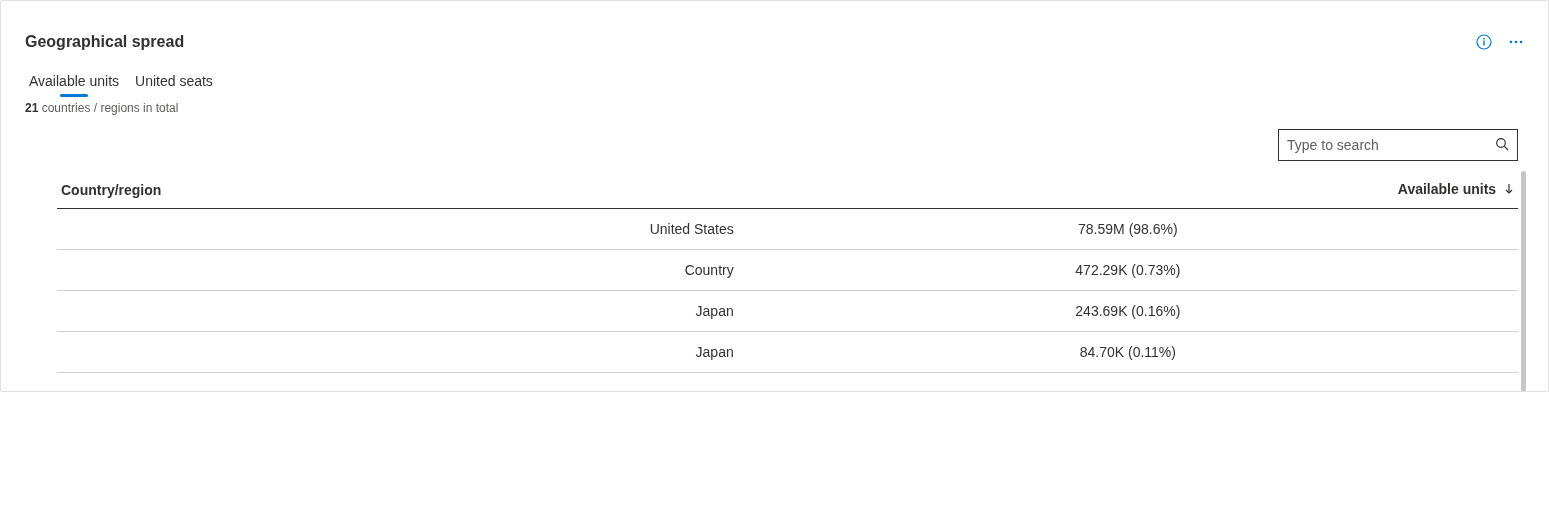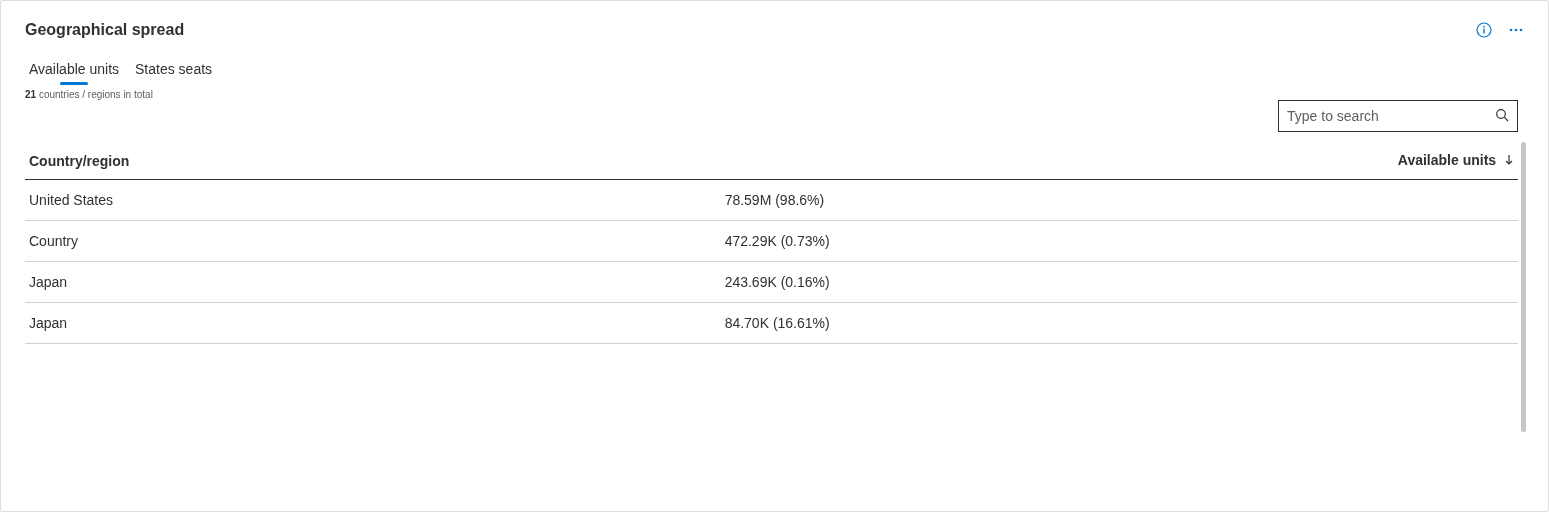--- a/index.html
+++ b/index.html
@@ -4,24 +4,24 @@
 <style>
   * { box-sizing: border-box; margin: 0; padding: 0; }
   body {
     font-family: "Segoe UI", -apple-system, BlinkMacSystemFont, sans-serif;
     background: #fff;
     color: #323130;
     font-size: 14px;
   }
   .card {
     width: 1549px;
-    height: 512px;
+    height: 392px;
     border: 1px solid #e1dfdd;
     border-radius: 2px;
-    padding: 20px 24px 20px 24px;
+    padding: 32px 24px 20px 24px;
     position: relative;
     overflow: hidden;
   }
   .card-header {
     display: flex;
     align-items: center;
     justify-content: space-between;
     margin-bottom: 18px;
   }
   .card-title {
@@ -59,22 +59,23 @@
     position: absolute;
     left: 50%;
     transform: translateX(-50%);
     bottom: -2px;
     width: 28px;
     height: 3px;
     background: #0078d4;
     border-radius: 2px;
   }
   .summary {
-    font-size: 10px;
+    font-size: 12px;
     color: #605e5c;
+    margin-bottom: 14px;
   }
   .summary .count {
     font-weight: 600;
     color: #323130;
   }
   .search-row {
     display: flex;
     justify-content: flex-end;
     margin-bottom: 10px;
     padding-right: 6px;
@@ -94,20 +95,21 @@
     font-size: 14px;
     font-family: inherit;
     color: #6d28d9;
     background: transparent;
   }
   .search-box input::placeholder { color: #605e5c; }
   .search-box .search-icon { color: #323130; flex-shrink: 0; }
   .table-wrap {
     position: relative;
     padding-right: 6px;
+    margin-left: 32px;
   }
   .scroll-indicator {
     position: absolute;
     right: -2px;
     top: 0;
     width: 5px;
     height: 290px;
     background: #c8c6c4;
     border-radius: 3px;
   }
@@ -130,23 +132,24 @@
   .sort-arrow {
     display: inline-block;
     margin-left: 4px;
     vertical-align: middle;
   }
   table.data td {
     padding: 12px 4px;
     border-bottom: 1px solid #d2d0ce;
     font-size: 14px;
     color: #323130;
+    text-align: right;
   }
   table.data td.col-value {
-    text-align: left;
+    text-align: center;
     white-space: nowrap;
   }
 </style>
 </head>
 <body>
 
 <div class="card">
 
   <div class="card-header">
     <div class="card-title">Geographical spread</div>
@@ -166,21 +169,21 @@
         </svg>
       </span>
     </div>
   </div>
 
   <div class="tabs">
     <div class="tab selected">
       <span>Available units</span>
     </div>
     <div class="tab">
-      <span>States seats</span>
+      <span>United seats</span>
     </div>
   </div>
 
   <div class="summary">
     <span class="count">21</span><span> countries / regions in total</span>
   </div>
 
   <div class="search-row">
     <div class="search-box">
       <input type="text" placeholder="Type to search" style="">
@@ -220,19 +223,19 @@
         <tr>
           <td>Country</td>
           <td class="col-value">472.29K (0.73%)</td>
         </tr>
         <tr>
           <td>Japan</td>
           <td class="col-value">243.69K (0.16%)</td>
         </tr>
         <tr>
           <td>Japan</td>
-          <td class="col-value">84.70K (16.61%)</td>
+          <td class="col-value">84.70K (0.11%)</td>
         </tr>
       </tbody>
     </table>
   </div>
 
 </div>
 
 </body></html>

